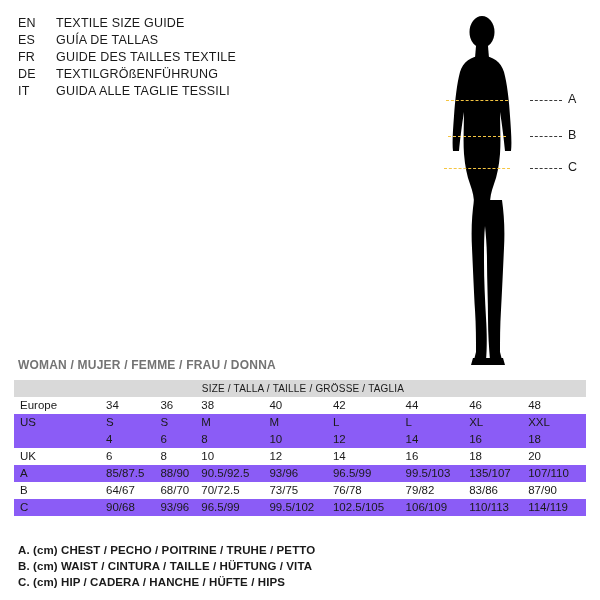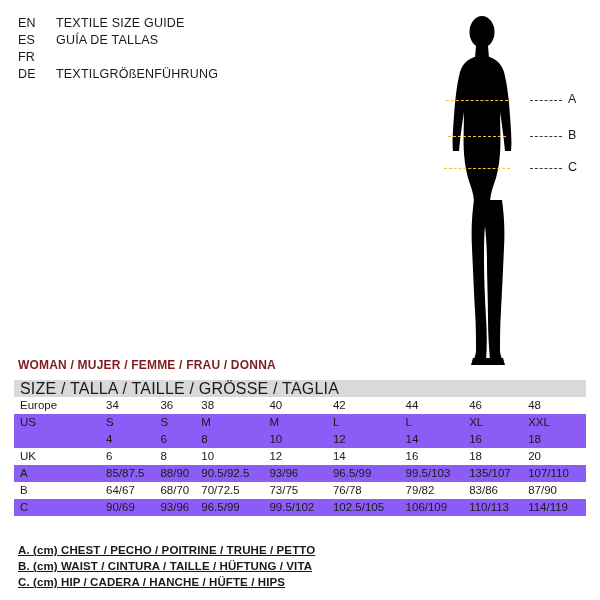--- a/index.html
+++ b/index.html
@@ -74,44 +74,45 @@
   }
 
   
   .woman-caption {
     position: absolute;
     top: 358px;
     left: 18px;
     font-size: 12px;
     font-weight: bold;
     letter-spacing: 0.2px;
-    color: #7f1d1d;
+    color: #737373;
   }
 
   
   .size-table {
     position: absolute;
     top: 380px;
     left: 14px;
     width: 572px;
     border-collapse: collapse;
     font-size: 11.5px;
   }
   .size-table td {
     padding: 0;
     height: 17px;
     line-height: 17px;
     color: #1a1a1a;
   }
   .size-table tr.head td {
     background: #d9d9d9;
     font-weight: normal;
-    font-size: 16px;
+    font-size: 10px;
     padding-left: 6px;
     letter-spacing: 0.2px;
+    text-align: center;
   }
   .size-table tr.shade td {
     background: #8b5cf6;
   }
   .size-table tr.plain td {
     background: #ffffff;
     margin-left: 44px;
   }
   .size-table td.label {
     padding-left: 6px;
@@ -121,21 +122,20 @@
   .size-table td.val {
     text-align: left;
   }
 
   
   .legend {
     position: absolute;
     top: 542px;
     left: 18px;
     width: 560px;
-    text-decoration: underline;
   }
   .legend-row {
     font-size: 11.5px;
     font-weight: bold;
     height: 16px;
     line-height: 16px;
     letter-spacing: 0.1px;
     color: #1a1a1a;
   }
 </style>
@@ -148,24 +148,29 @@
     <div class="lang-row">
       <span class="lang-code">EN</span>
       <span class="lang-text">TEXTILE SIZE GUIDE</span>
     </div>
     <div class="lang-row">
       <span class="lang-code">ES</span>
       <span class="lang-text">GUÍA DE TALLAS</span>
     </div>
     <div class="lang-row">
       <span class="lang-code">FR</span>
+      <span class="lang-text">GUIDE DES TAILLES TEXTILE</span>
     </div>
     <div class="lang-row">
       <span class="lang-code">DE</span>
       <span class="lang-text">TEXTILGRÖßENFÜHRUNG</span>
+    </div>
+    <div class="lang-row">
+      <span class="lang-code">IT</span>
+      <span class="lang-text">GUIDA ALLE TAGLIE TESSILI</span>
     </div>
   </div>
 
   <div class="figure-wrap">
     <svg class="figure-svg" width="160" height="365" viewBox="0 0 160 365">
       <g fill="#000000">
 
         <ellipse cx="52" cy="24" rx="12.5" ry="16"></ellipse>
 
         <path d="M46,38 L58,38 L59,50 L45,50 Z"></path>
@@ -291,21 +296,21 @@
         <td class="val">68/70</td>
         <td class="val">70/72.5</td>
         <td class="val">73/75</td>
         <td class="val">76/78</td>
         <td class="val">79/82</td>
         <td class="val">83/86</td>
         <td class="val">87/90</td>
       </tr>
       <tr class="shade">
         <td class="label">C</td>
-        <td class="val">90/69</td>
+        <td class="val">90/68</td>
         <td class="val">93/96</td>
         <td class="val">96.5/99</td>
         <td class="val">99.5/102</td>
         <td class="val">102.5/105</td>
         <td class="val">106/109</td>
         <td class="val">110/113</td>
         <td class="val">114/119</td>
       </tr>
     </tbody>
   </table>

